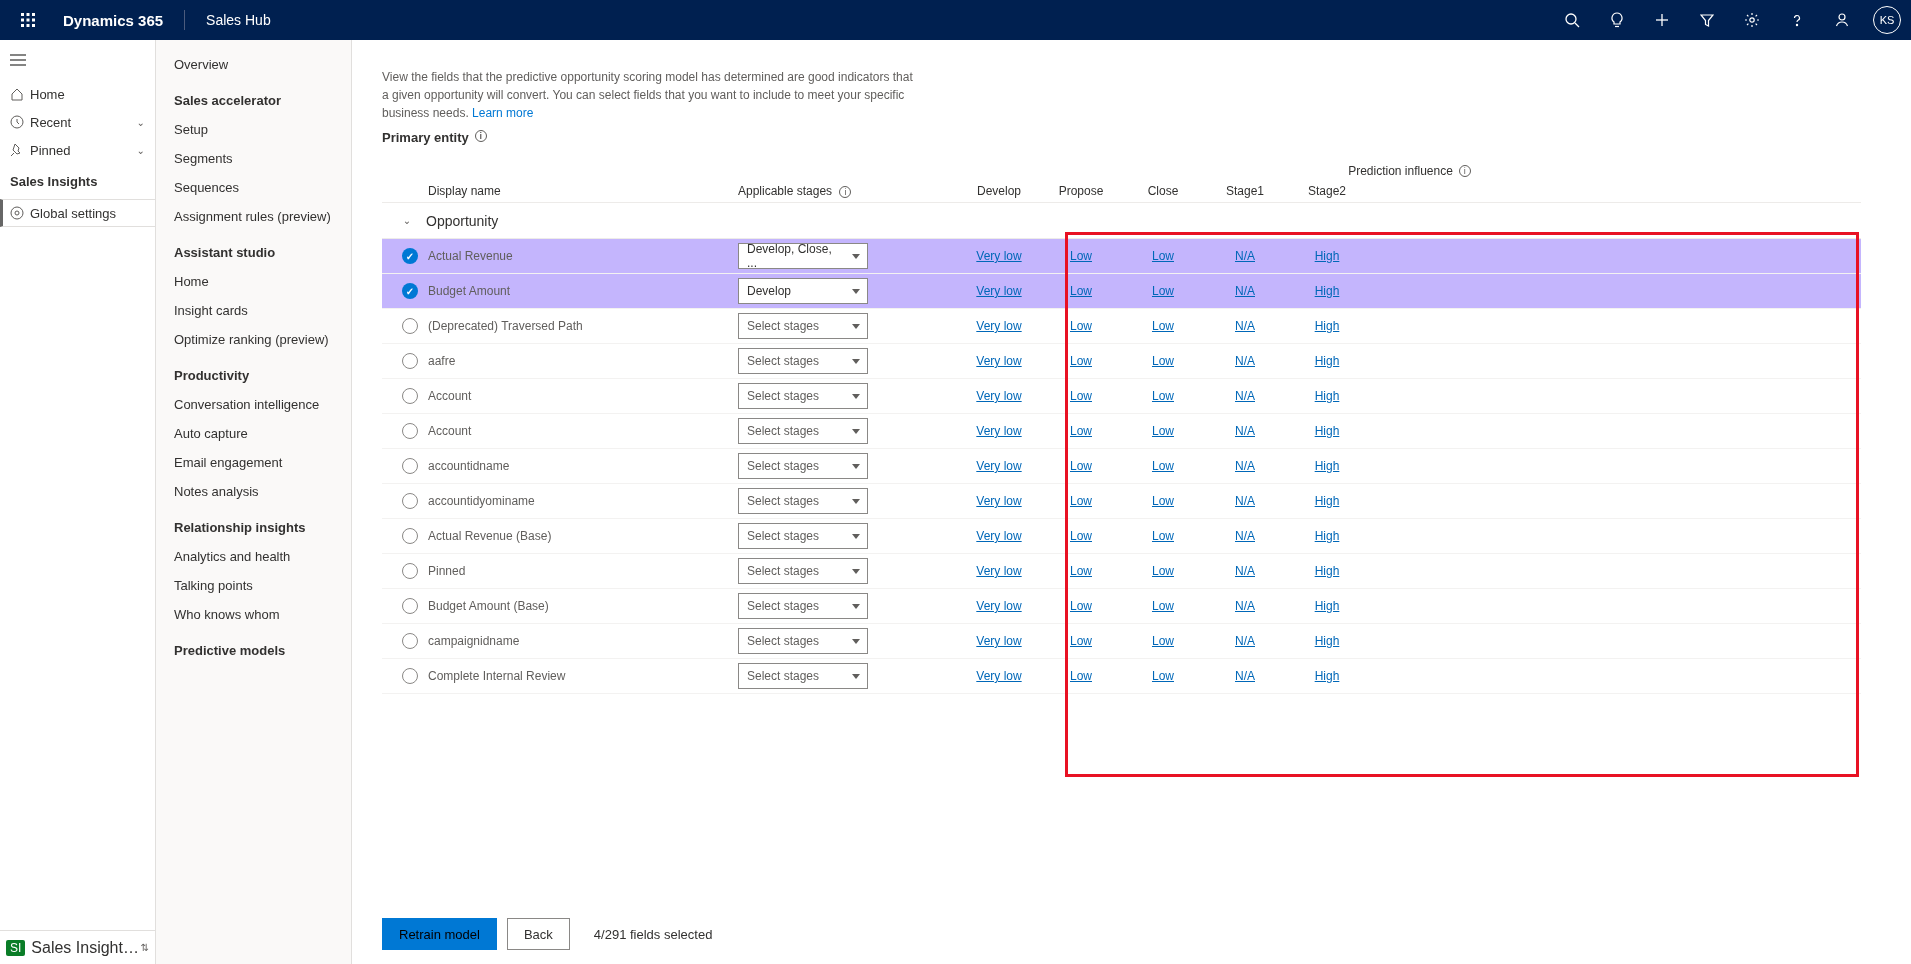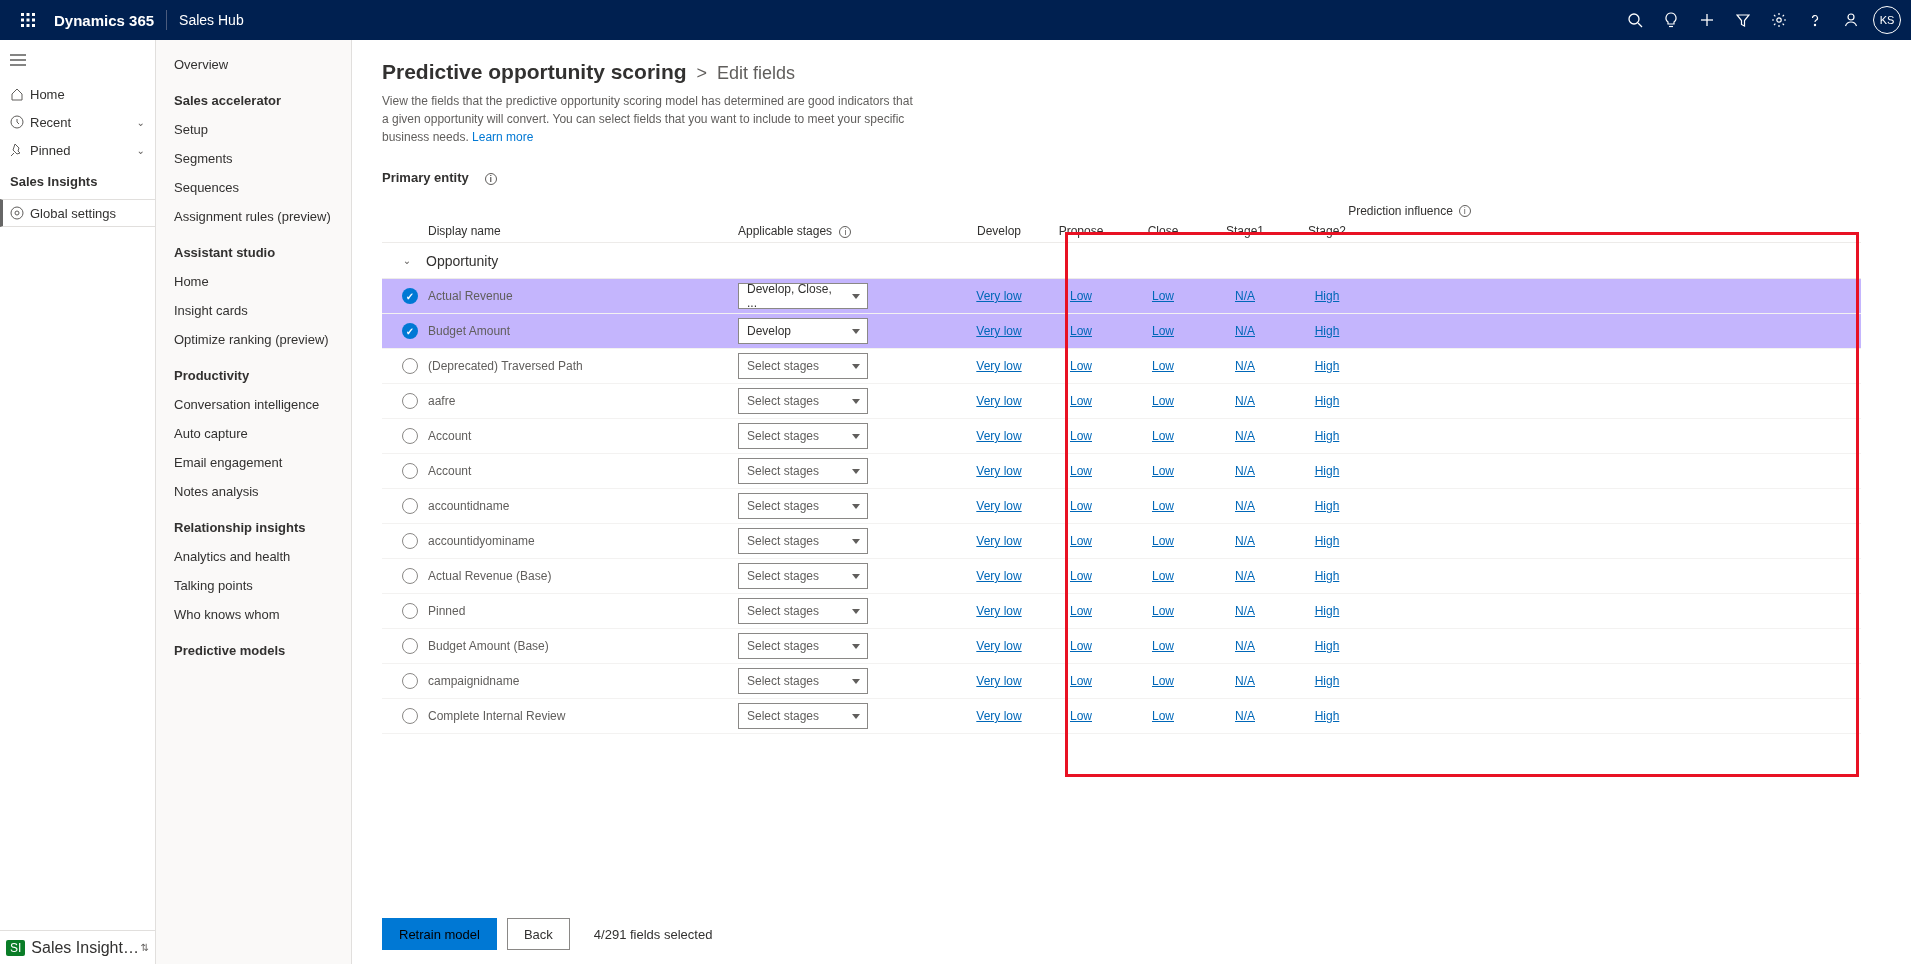--- a/index.html
+++ b/index.html
@@ -13,20 +13,21 @@
   }
 
   
   .topbar {
     display: flex;
     align-items: center;
     height: 40px;
     background: #002050;
     color: #fff;
     padding: 0 10px;
+    gap: 9px;
   }
   .topbar .grid-icon { width: 28px; display:flex; justify-content:center; }
   .topbar .brand { font-weight: 600; margin-left: 8px; font-size: 15px; }
   .topbar .sep { width:1px; height:20px; background:#4b5b7d; margin:0 12px; }
   .topbar .app { font-size: 14px; }
   .topbar .spacer { flex: 1; }
   .topbar .tbtn { width:36px; height:40px; display:flex; align-items:center; justify-content:center; cursor:pointer; }
   .topbar .avatar { width:28px; height:28px; border-radius:50%; border:1px solid #fff; display:flex; align-items:center; justify-content:center; font-size:11px; margin-left:4px; }
 
   .app-body { display:flex; height:calc(100vh - 40px); }
@@ -52,21 +53,21 @@
   
   .main { flex:1; position:relative; padding:20px 30px 0 30px; overflow:hidden; }
   .main-scroll { height:calc(100% - 55px); overflow-y:auto; padding-right:20px; }
   .main-scroll::-webkit-scrollbar{width:8px;} .main-scroll::-webkit-scrollbar-thumb{background:#c8c6c4; border-radius:4px;}
   .breadcrumb { font-size:21px; font-weight:600; display:flex; align-items:baseline; gap:10px; }
   .breadcrumb .sepc { color:#605e5c; font-weight:400; font-size:18px; }
   .breadcrumb .sub { font-size:18px; color:#605e5c; font-weight:400; }
   .desc { color:#605e5c; font-size:12px; margin:8px 0 4px; max-width:540px; line-height:1.5; }
   .desc .lm { color:#0078d4; cursor:pointer; }
 
-  .primary-entity { font-weight:600; font-size:13px; margin-top:24px; display:flex; align-items:flex-end; gap:16px; }
+  .primary-entity { font-weight:600; font-size:13px; margin-top:8px; display:flex; align-items:flex-start; gap:6px; }
   .info-icon { display:inline-block; width:12px; height:12px; border:1px solid #605e5c; border-radius:50%; font-size:9px; line-height:11px; text-align:center; color:#605e5c; }
 
   
   .table-wrap { margin-top:6px; }
   .thead { display:flex; align-items:flex-end; height:52px; border-bottom:1px solid #edebe9; padding-bottom:4px; font-size:12px; color:#323130; position:relative; }
   .col-sel { width:46px; }
   .col-name { width:310px; }
   .col-stages { width:220px; }
   .col-infl-header { flex:1; display:flex; flex-direction:column; }
   .col-infl-header .title { text-align:center; margin-bottom:6px; display:flex; justify-content:center; gap:6px; align-items:center;}
@@ -252,25 +253,20 @@
       <div class="sitem">Notes analysis</div>
       <div class="sheader">Relationship insights</div>
       <div class="sitem">Analytics and health</div>
       <div class="sitem">Talking points</div>
       <div class="sitem">Who knows whom</div>
       <div class="sheader">Predictive models</div>
     </div>
 
   <div class="main">
     <div class="main-scroll">
-      <div class="breadcrumb">
-        <span>Predictive opportunity scoring</span>
-        <span class="sepc">&gt;</span>
-        <span class="sub">Edit fields</span>
-      </div>
       <div class="desc">
         <span>View the fields that the predictive opportunity scoring model has determined are good indicators that a given opportunity will convert. You can select fields that you want to include to meet your specific business needs.</span>
         <span class="lm">Learn more</span>
       </div>
 
       <div class="primary-entity">
         <span>Primary entity</span>
         <span class="info-icon">i</span>
       </div>
 

